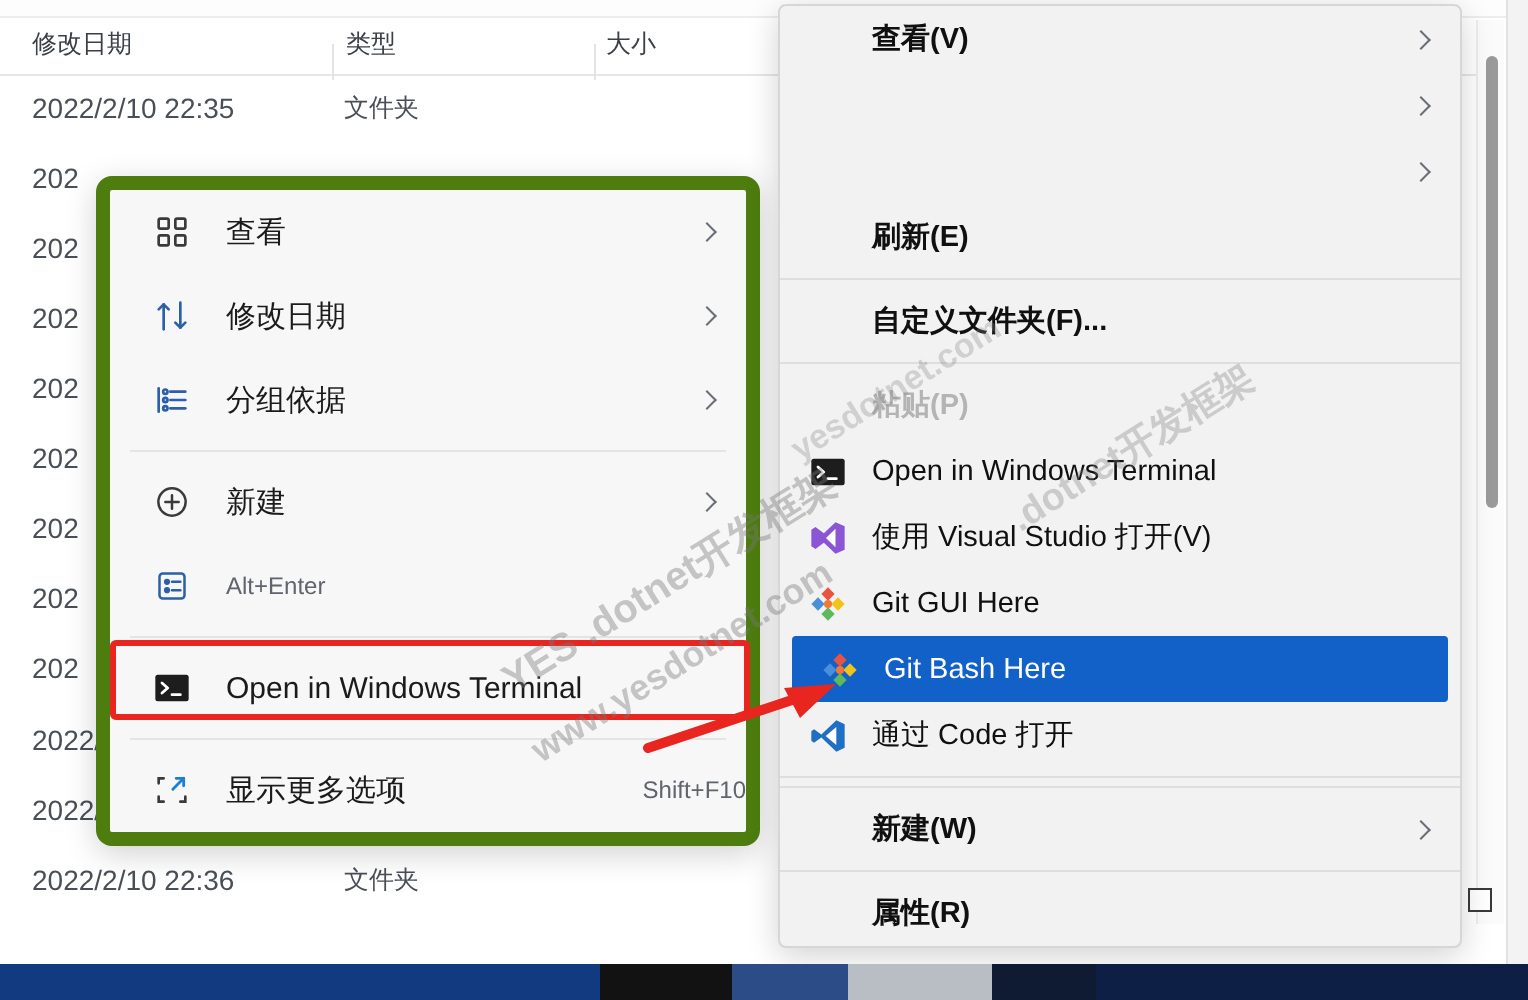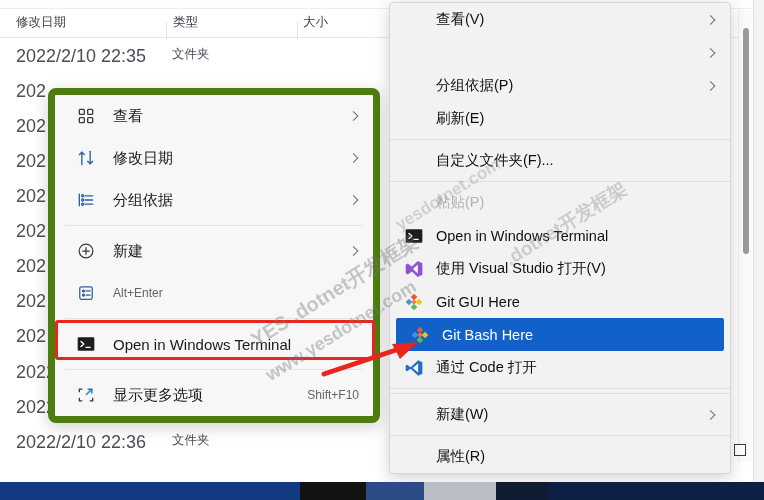--- a/index.html
+++ b/index.html
@@ -26,21 +26,21 @@
     white-space:nowrap;
   }
   .col-div {
     position:absolute; top:12px; width:1px; height:18px; background:#e3e3e3;
   }
   .row {
     position:absolute; left:0; height:32px; width:748px;
   }
   .cell-date {
     position:absolute; left:16px; top:0;
-    font-size:18px; color:#4a4f57; white-space:nowrap;
+    font-size:14px; color:#4a4f57; white-space:nowrap;
   }
   .cell-type {
     position:absolute; left:172px; top:0;
     font-size:12.5px; color:#4a4f57; white-space:nowrap;
   }
 
   
   .scroll-track {
     position:absolute; right:12px; top:10px; width:14px; height:452px;
     background:#fbfbfb; border-left:1px solid #ededed;
@@ -85,21 +85,21 @@
     background:#f3f3f3;
     border:7px solid #4d7c0f;
     border-radius:8px;
     box-shadow:0 4px 16px rgba(0,0,0,.18);
   }
   .mi {
     position:relative; display:flex; align-items:center;
     white-space:nowrap; cursor:default;
   }
   .mi-label { flex:1; }
-  .mi-accel { color:#60646c; font-size:12px; margin-right:14px; }
+  .mi-accel { color:#60646c; font-size:12px; }
   .chev-i { display:block; width:7px; height:7px; border-right:1.4px solid #6a6e76; border-top:1.4px solid #6a6e76; transform:rotate(45deg); }
   .sep { height:1px; background:#e1e1e1; margin:3px 0; }
 
   
   #win11menu {
     left:48px; top:88px; width:332px;
     border-radius:8px; background:#f7f7f7;
   }
   #win11menu .mi { height:42px; padding-left:20px; font-size:15px; color:#1b1b1b; }
   #win11menu .ico {
@@ -111,21 +111,21 @@
   
   #win10menu {
     left:389px; top:2px; width:342px;
     background:#f2f2f2; border:1px solid #d6d6d6; border-radius:4px;
   }
   #win10menu .mi { height:33px; padding-left:14px; font-size:14.5px; color:#101010; }
   #win10menu .ico {
     width:20px; height:20px; margin-right:12px; flex:0 0 20px;
     display:flex; align-items:center; justify-content:center;
   }
-  #win10menu .mi.noicon { padding-left:46px; }
+  #win10menu .mi.noicon { padding-left:46px;font-weight:bold; }
   #win10menu .mi.disabled { color:#b4b4b4; }
   #win10menu .mi.selected {
     background:#1261c9; color:#ffffff; margin:0 6px; border-radius:2px;
   }
   #win10menu .sep { margin:4px 0; background:#dedede; }
 
   
   .redbox {
     position:absolute; left:55px; top:320px; width:320px; height:40px;
     border:3px solid #e8251e; border-radius:3px; pointer-events:none;
@@ -344,21 +344,20 @@
 
   <div class="menu" id="win10menu">
       <div class="mi noicon">
         <span class="mi-label">查看(V)</span>
         <span class="chev-i" style="position: absolute; right: 16px; top: 50%; transform: translateY(-50%) rotate(45deg);"></span>
       </div>
       <div class="mi noicon">
         <span class="chev-i" style="position: absolute; right: 16px; top: 50%; transform: translateY(-50%) rotate(45deg);"></span>
       </div>
       <div class="mi noicon">
-        <span class="mi-label">分组依据(P)</span>
         <span class="chev-i" style="position: absolute; right: 16px; top: 50%; transform: translateY(-50%) rotate(45deg);"></span>
       </div>
       <div class="mi noicon">
         <span class="mi-label">刷新(E)</span>
       </div>
       <div class="sep"></div>
       <div class="mi noicon">
         <span class="mi-label">自定义文件夹(F)...</span>
       </div>
       <div class="sep"></div>

